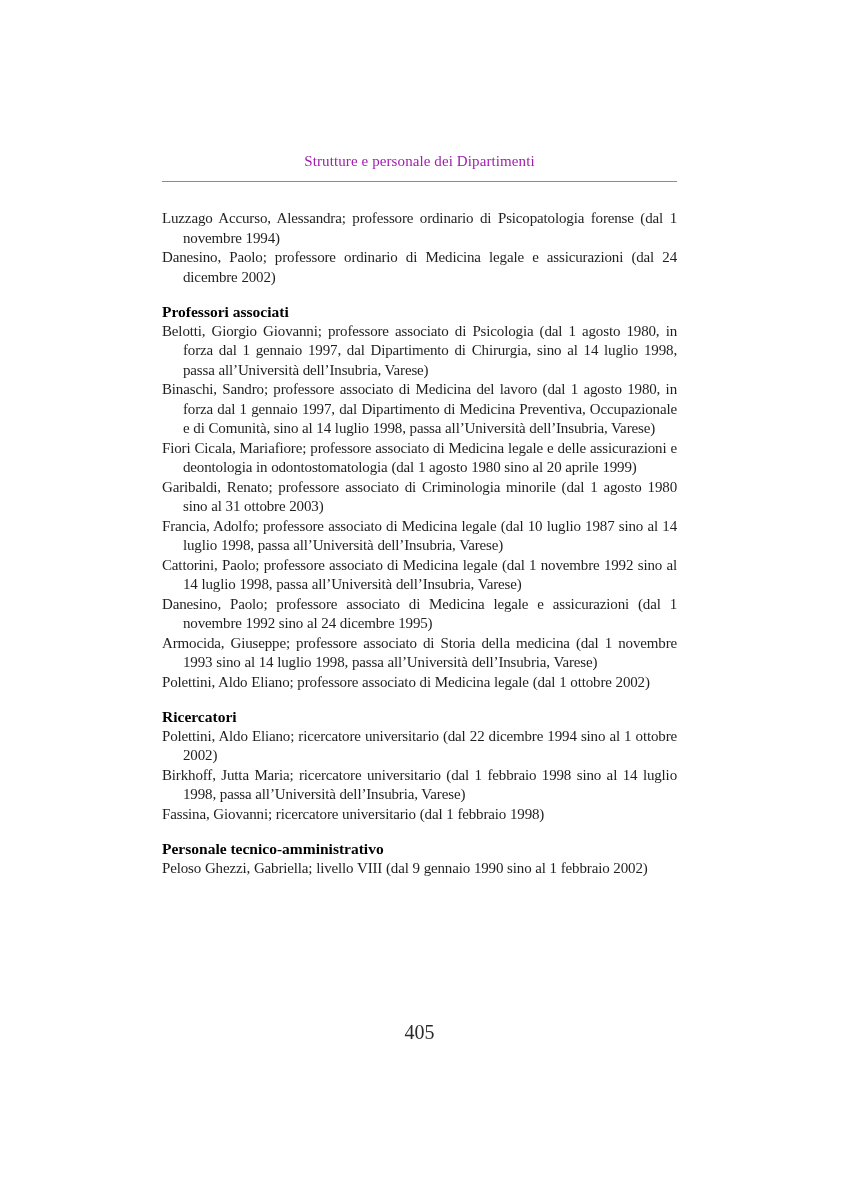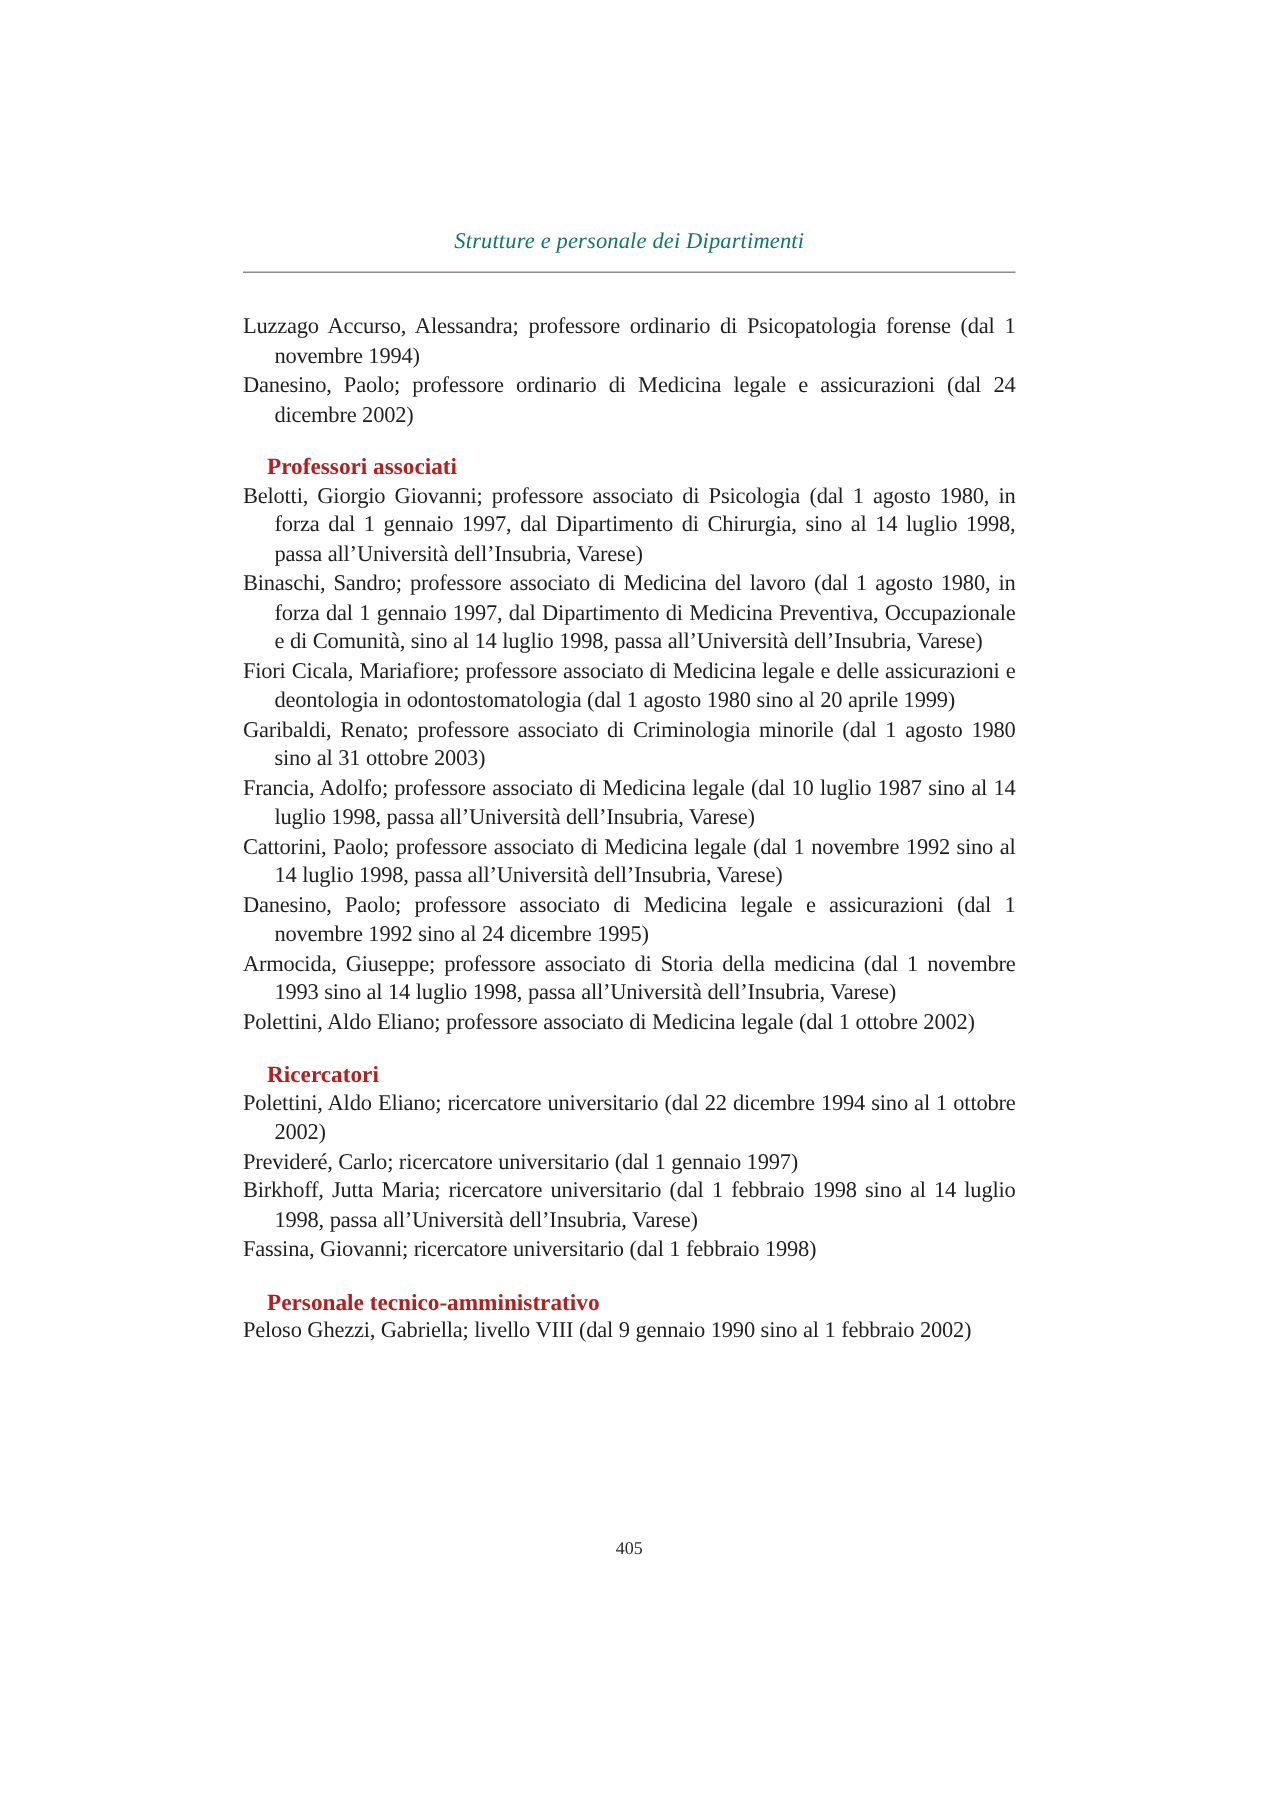--- a/index.html
+++ b/index.html
@@ -15,24 +15,23 @@
     font-family: "Liberation Serif", serif;
     color: #1f1f1f;
     overflow: hidden;
   }
   .running-header {
     position: absolute;
     top: 151px;
     left: 162px;
     width: 515px;
     text-align: center;
-    font-style: italic;
     font-size: 15px;
     line-height: 20px;
-    color: #0f766e;
+    color: #a21caf;
     letter-spacing: 0.1px;
   }
   .header-rule {
     position: absolute;
     top: 181px;
     left: 162px;
     width: 515px;
     height: 0;
     margin: 0;
     border: none;
@@ -50,34 +49,34 @@
     line-height: 19.5px;
     text-align: justify;
     padding-left: 21px;
     text-indent: -21px;
     letter-spacing: -0.15px;
     word-spacing: 0.2px;
     -webkit-hyphens: auto;
     hyphens: auto;
   }
   .section-heading {
-    margin: 15px 0 0 16px;
+    margin: 15px 0 0 0;
     font-size: 15.5px;
     line-height: 19.5px;
     font-weight: 700;
-    color: #b91c1c;
+    color: #000000;
     letter-spacing: 0;
   }
   .page-number {
     position: absolute;
     top: 1022px;
     left: 162px;
     width: 515px;
     text-align: center;
-    font-size: 12px;
+    font-size: 20px;
     line-height: 20px;
     color: #2a2a2a;
   }
 </style>
 </head>
 <body>
 
 <div class="page">
   <div class="running-header">Strutture e personale dei Dipartimenti</div>
   <hr class="header-rule">
@@ -89,20 +88,19 @@
       <p class="entry">Binaschi, Sandro; professore associato di Medicina del lavoro (dal 1 agosto 1980, in forza dal 1 gennaio 1997, dal Dipartimento di Medicina Preventiva, Occupazionale e di Comunità, sino al 14 luglio 1998, passa all’Università dell’Insubria, Varese)</p>
       <p class="entry">Fiori Cicala, Mariafiore; professore associato di Medicina legale e delle assicurazioni e deontologia in odontostomatologia (dal 1 agosto 1980 sino al 20 aprile 1999)</p>
       <p class="entry">Garibaldi, Renato; professore associato di Criminologia minorile (dal 1 agosto 1980 sino al 31 ottobre 2003)</p>
       <p class="entry">Francia, Adolfo; professore associato di Medicina legale (dal 10 luglio 1987 sino al 14 luglio 1998, passa all’Università dell’Insubria, Varese)</p>
       <p class="entry">Cattorini, Paolo; professore associato di Medicina legale (dal 1 novembre 1992 sino al 14 luglio 1998, passa all’Università dell’Insubria, Varese)</p>
       <p class="entry">Danesino, Paolo; professore associato di Medicina legale e assicurazioni (dal 1 novembre 1992 sino al 24 dicembre 1995)</p>
       <p class="entry">Armocida, Giuseppe; professore associato di Storia della medicina (dal 1 novembre 1993 sino al 14 luglio 1998, passa all’Università dell’Insubria, Varese)</p>
       <p class="entry">Polettini, Aldo Eliano; professore associato di Medicina legale (dal 1 ottobre 2002)</p>
       <h2 class="section-heading">Ricercatori</h2>
       <p class="entry">Polettini, Aldo Eliano; ricercatore universitario (dal 22 dicembre 1994 sino al 1 ottobre 2002)</p>
-      <p class="entry">Previderé, Carlo; ricercatore universitario (dal 1 gennaio 1997)</p>
       <p class="entry">Birkhoff, Jutta Maria; ricercatore universitario (dal 1 febbraio 1998 sino al 14 luglio 1998, passa all’Università dell’Insubria, Varese)</p>
       <p class="entry">Fassina, Giovanni; ricercatore universitario (dal 1 febbraio 1998)</p>
       <h2 class="section-heading">Personale tecnico-amministrativo</h2>
       <p class="entry">Peloso Ghezzi, Gabriella; livello VIII (dal 9 gennaio 1990 sino al 1 febbraio 2002)</p>
     </main>
   <div class="page-number">405</div>
 </div>
 
 </body></html>

